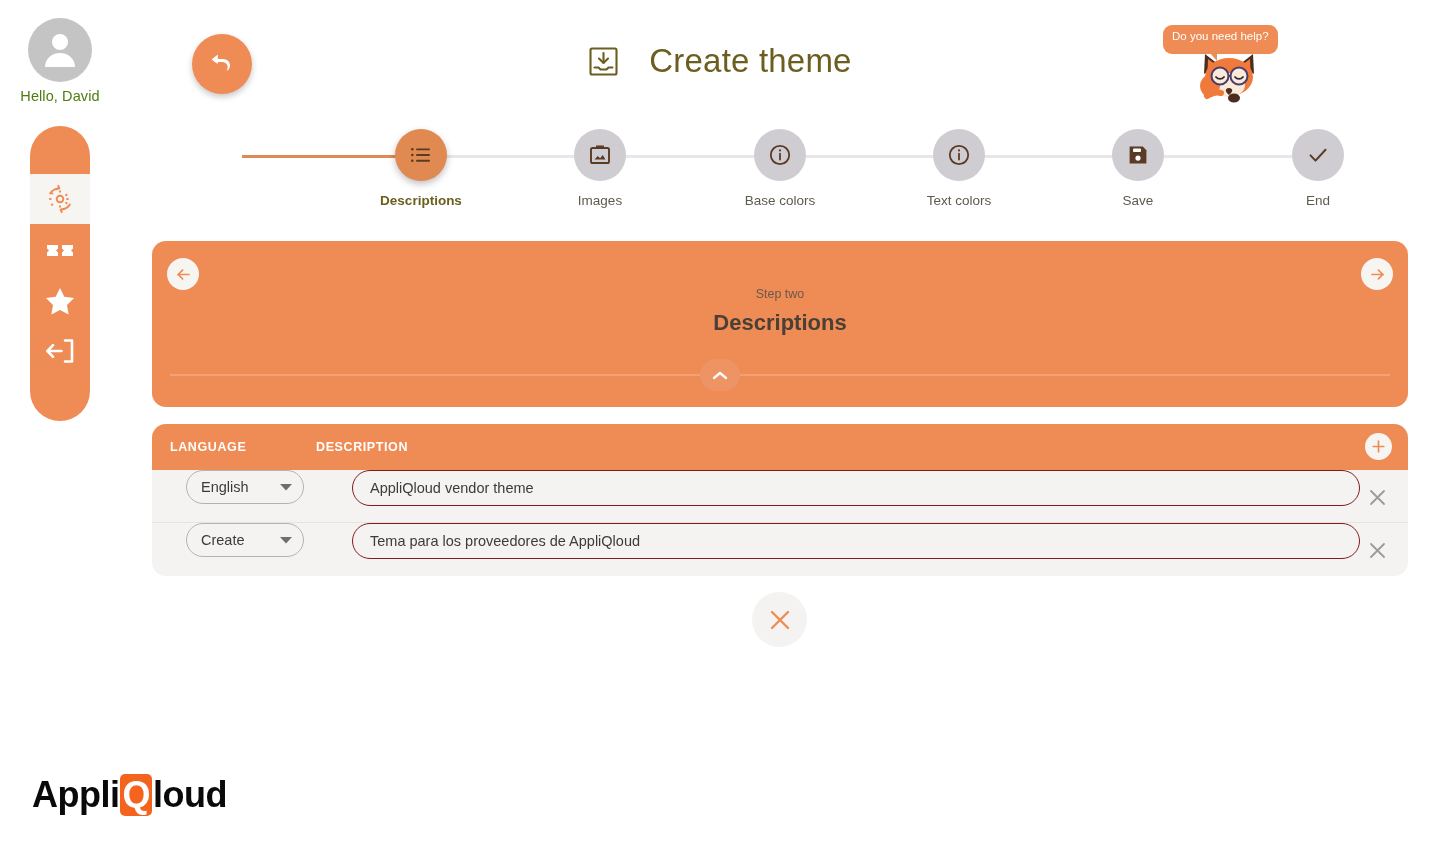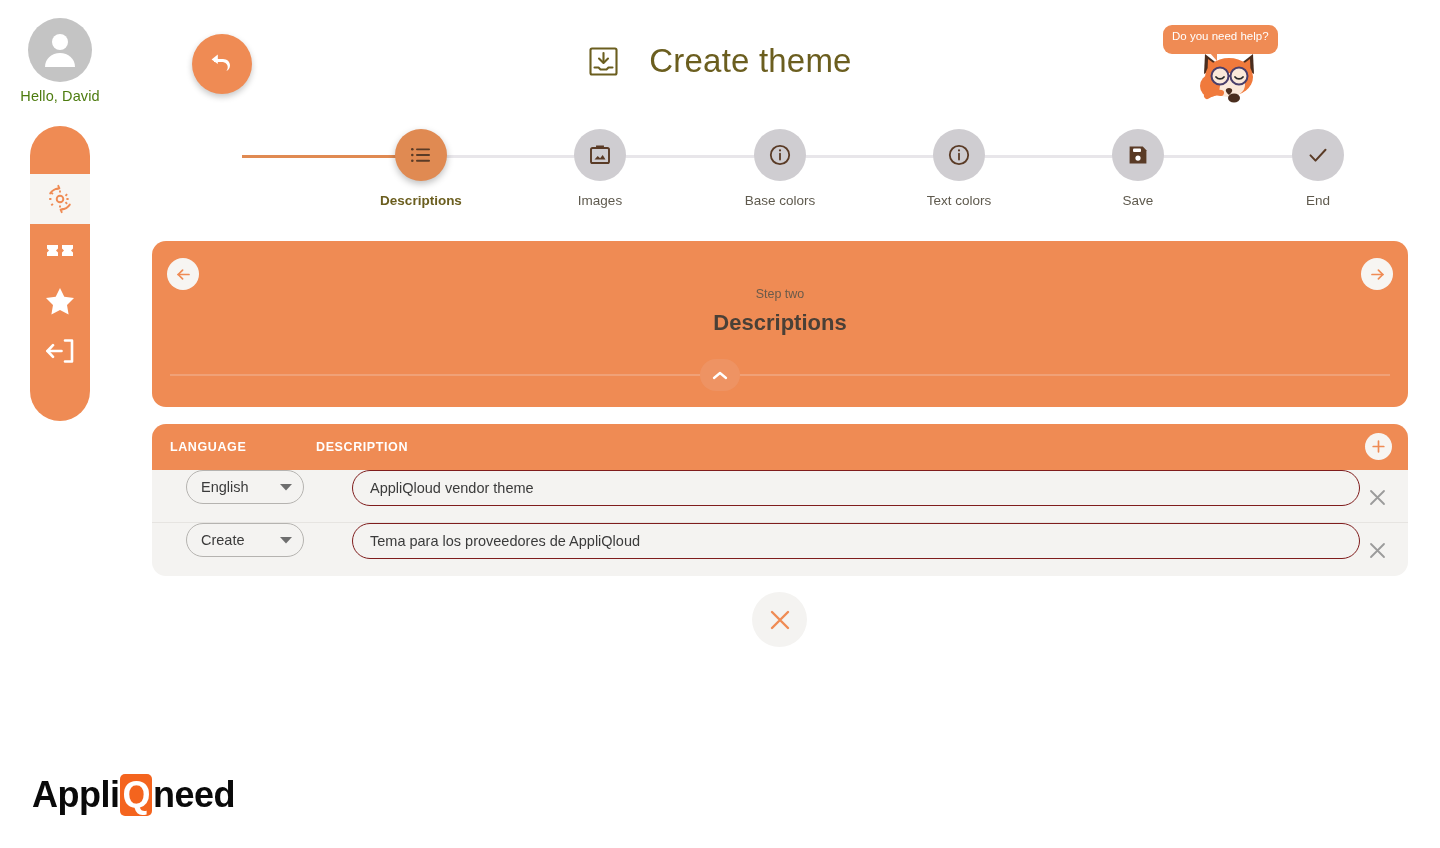--- a/index.html
+++ b/index.html
@@ -438,14 +438,14 @@
 
 <button id="close-action">
   <svg width="26" height="26" viewBox="0 0 26 26" fill="none" stroke="#ef8b54" stroke-width="2.4" stroke-linecap="round">
     <path d="M5 5l16 16M21 5L5 21"></path>
   </svg>
 </button>
 
 <div id="brand-logo">
   <span>Appli</span>
     <span class="q-tile">Q</span>
-    <span>need</span>
+    <span>loud</span>
 </div>
 
 </body></html>

